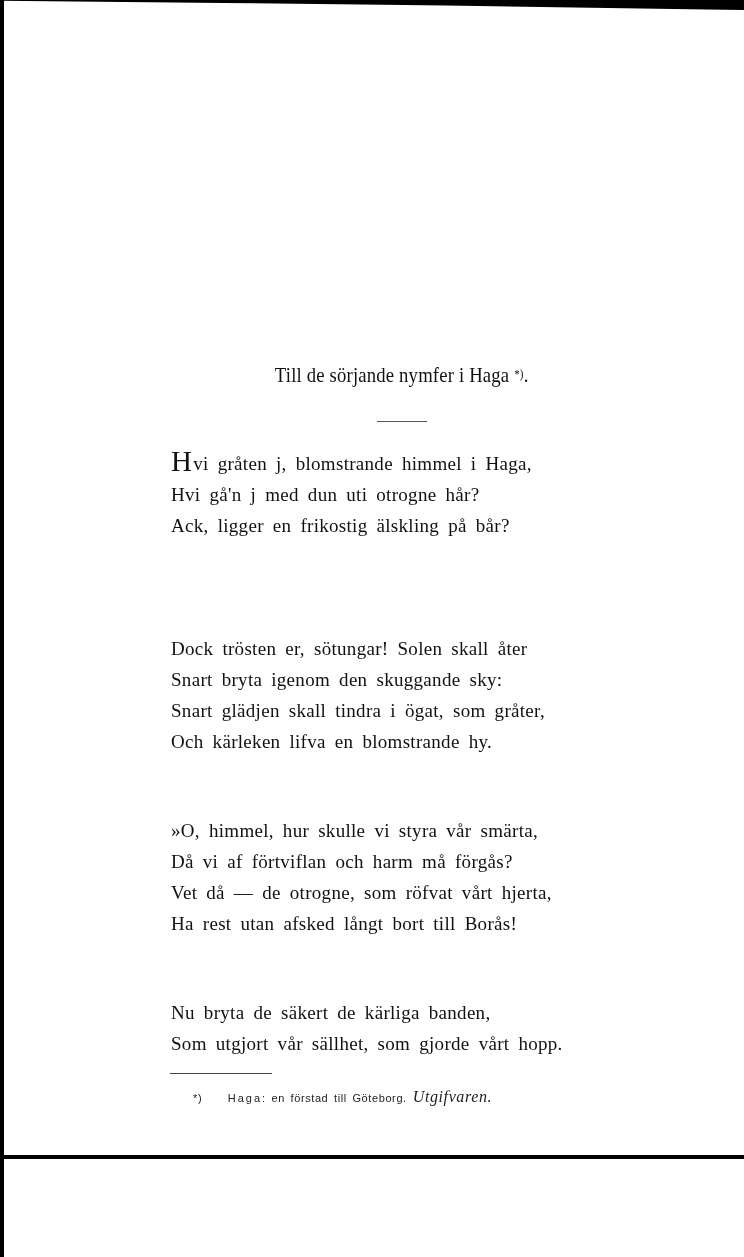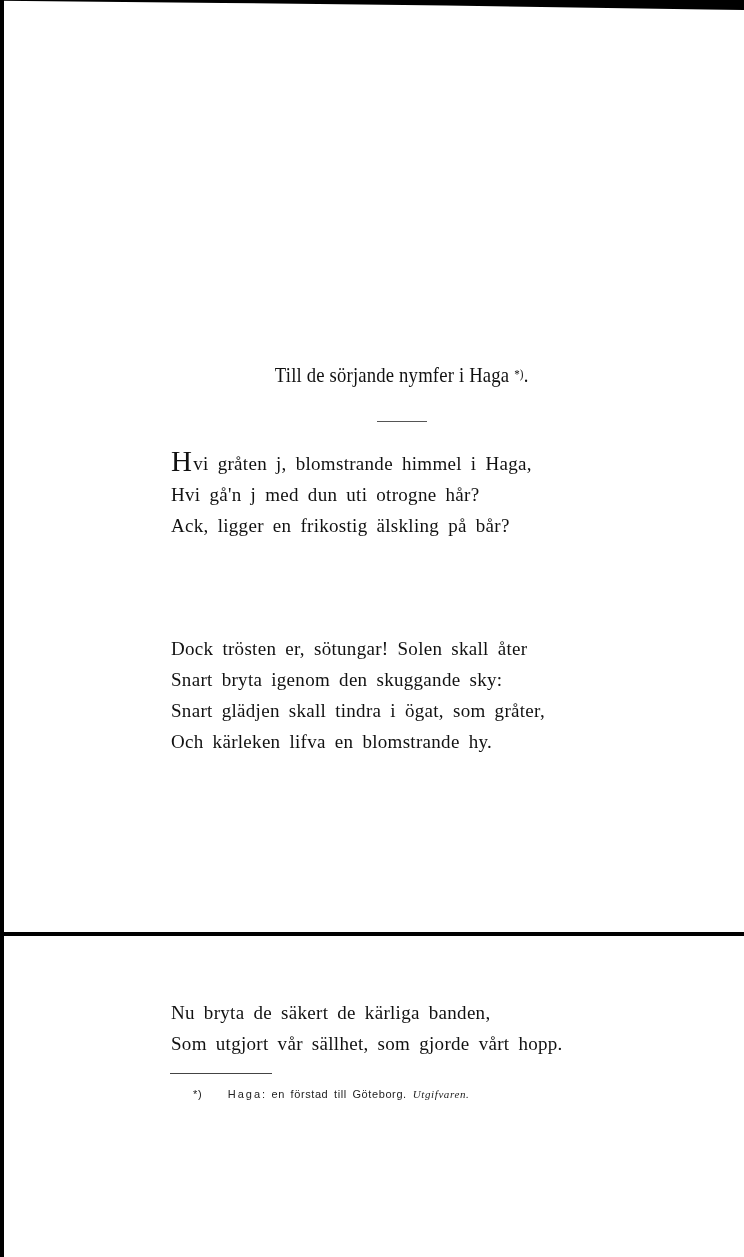--- a/index.html
+++ b/index.html
@@ -37,21 +37,21 @@
     }
     .scan-edge-bottom {
       position: absolute;
       left: 0; bottom: 0;
       width: 744px; height: 4px;
       background: #000;
     }
     .page {
       position: absolute;
       left: 0; top: 0;
-      width: 744px; height: 936px;
+      width: 744px; height: 1159px;
     }
     .title {
       position: absolute;
       left: 0;
       width: 804px;
       top: 362px;
       text-align: center;
       font-size: 22px;
       letter-spacing: 0.2px;
       font-family: "Liberation Serif", "DejaVu Serif", serif;
@@ -110,21 +110,21 @@
       white-space: nowrap;
       color: #222;
     }
     .footnote .spaced {
       letter-spacing: 2px;
       margin-left: 20px;
     }
     .footnote .italic {
       font-style: italic;
       font-family: "Liberation Serif", "DejaVu Serif", serif;
-      font-size: 11px;
+      font-size: 16px;
       margin-left: 6px;
     }
   </style>
 </head>
 <body>
 
 <div class="page">
   <div class="scan-edge-top"></div>
   <div class="scan-edge-left"></div>
   <div class="scan-edge-bottom"></div>
@@ -139,20 +139,26 @@
     <div class="line">Ack, ligger en frikostig älskling på bår?</div>
   </div>
 
   <div class="stanza" style="top:633px;">
     <div class="line">Dock trösten er, sötungar! Solen skall åter</div>
     <div class="line">Snart bryta igenom den skuggande sky:</div>
     <div class="line">Snart glädjen skall tindra i ögat, som gråter,</div>
     <div class="line">Och kärleken lifva en blomstrande hy.</div>
   </div>
 
+  <div class="stanza" style="top:815px;">
+    <div class="line">»O, himmel, hur skulle vi styra vår smärta,</div>
+    <div class="line">Då vi af förtviflan och harm må förgås?</div>
+    <div class="line">Vet då — de otrogne, som röfvat vårt hjerta,</div>
+    <div class="line">Ha rest utan afsked långt bort till Borås!</div>
+  </div>
 
   <div class="stanza" style="top:997px;">
     <div class="line">Nu bryta de säkert de kärliga banden,</div>
     <div class="line">Som utgjort vår sällhet, som gjorde vårt hopp.</div>
   </div>
 
   <div class="foot-rule"></div>
 
   <div class="footnote"><span>*)</span> <span class="spaced">Haga</span><span>: en förstad till Göteborg.</span><span class="italic">Utgifvaren.</span></div>
 </div>

